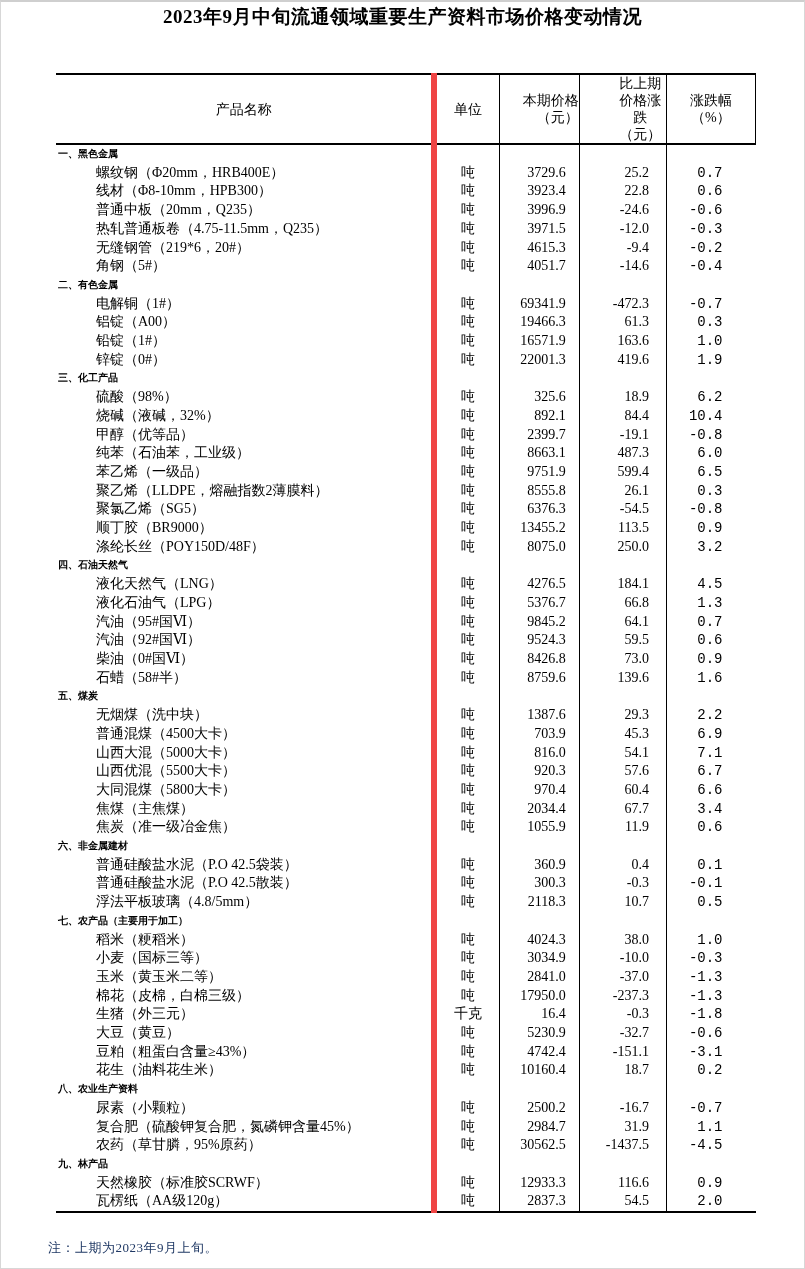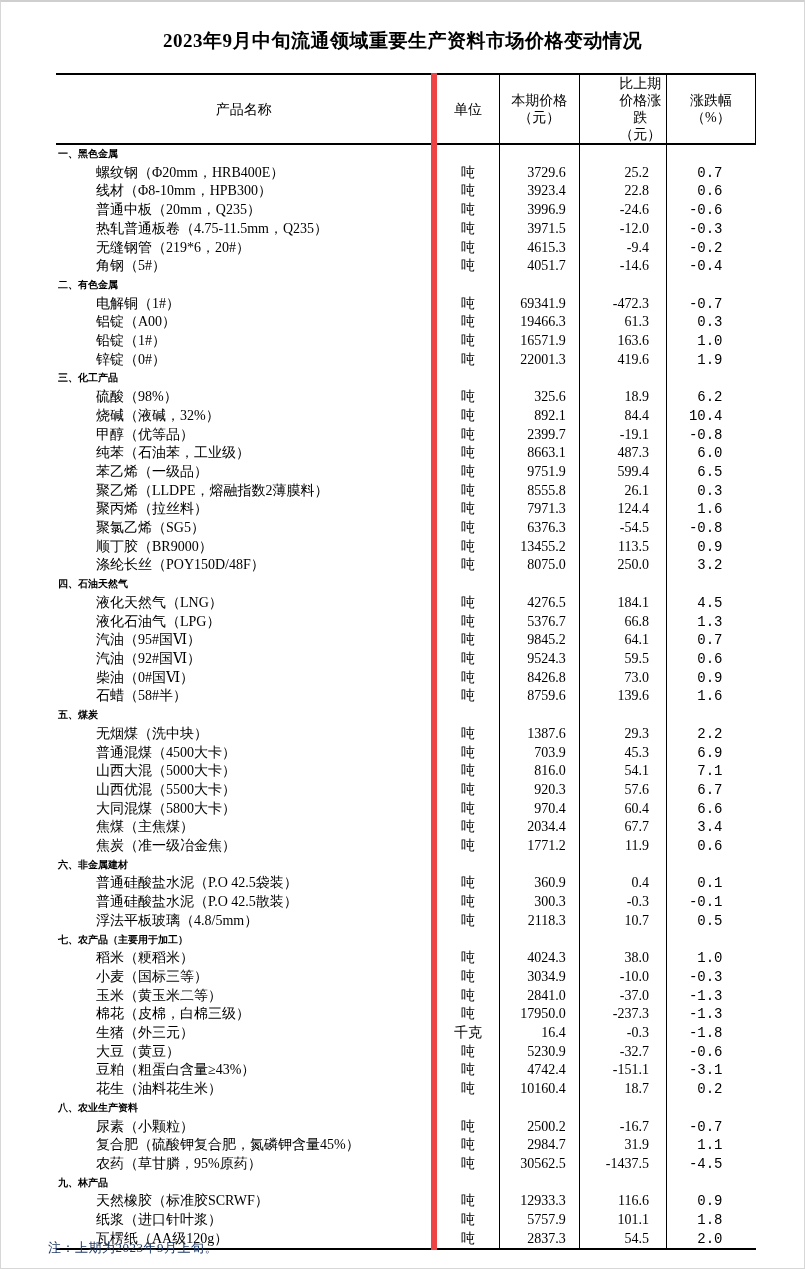--- a/index.html
+++ b/index.html
@@ -12,21 +12,21 @@
     overflow: hidden;
   }
   .frame {
     position: absolute; left: 0; top: 0;
     width: 805px; height: 1269px;
     background: #fff;
     border: 1px solid #d7d7d7;
     border-top: 2px solid #cfcfcf;
   }
   .title {
-    margin-top: 26px;
+    margin-top: 2px;
     text-align: center;
     font-size: 19px;
     font-weight: bold;
     letter-spacing: 0.5px;
   }
   table.price-table {
     position: absolute;
     left: 55px; top: 71px;
     width: 700px;
     border-collapse: collapse;
@@ -49,21 +49,21 @@
   td {
     font-size: 14px;
     height: 18.7px;
     line-height: 18.7px;
     vertical-align: middle;
     white-space: nowrap;
     overflow: hidden;
   }
   .col-name   { width: 378px; }
   .col-unit   { width: 65px; }
-  .col-price  { width: 80px; }
+  .col-price  { width: 80px; text-align: right; }
   .col-change { width: 87px; padding-left: 35px; }
   .col-pct    { width: 89px; }
   th.col-name, td.cell-name     { border-right: 6px solid #ef4444; margin-top: 10px; }
   th.col-unit, td.cell-unit     { border-right: 1px solid #000; }
   th.col-price, td.cell-price   { border-right: 1px solid #000; }
   th.col-change, td.cell-change { border-right: 1px solid #000; }
   th.col-pct { border-right: 1px solid #000; }
   td.cell-name.section-title { font-weight: bold; padding-left: 2px; font-size: 10px; }
   td.cell-name.product { padding-left: 40px; }
   td.cell-unit   { text-align: center; }
@@ -227,27 +227,20 @@
           <td class="cell-pct">6.5</td>
         </tr>
         <tr>
           <td class="cell-name product">聚乙烯（LLDPE，熔融指数2薄膜料）</td>
           <td class="cell-unit">吨</td>
           <td class="cell-price">8555.8</td>
           <td class="cell-change">26.1</td>
           <td class="cell-pct">0.3</td>
         </tr>
         <tr>
-          <td class="cell-name product">聚丙烯（拉丝料）</td>
-          <td class="cell-unit">吨</td>
-          <td class="cell-price">7971.3</td>
-          <td class="cell-change">124.4</td>
-          <td class="cell-pct">1.6</td>
-        </tr>
-        <tr>
           <td class="cell-name product">聚氯乙烯（SG5）</td>
           <td class="cell-unit">吨</td>
           <td class="cell-price">6376.3</td>
           <td class="cell-change">-54.5</td>
           <td class="cell-pct">-0.8</td>
         </tr>
         <tr>
           <td class="cell-name product">顺丁胶（BR9000）</td>
           <td class="cell-unit">吨</td>
           <td class="cell-price">13455.2</td>
@@ -355,21 +348,21 @@
         <tr>
           <td class="cell-name product">焦煤（主焦煤）</td>
           <td class="cell-unit">吨</td>
           <td class="cell-price">2034.4</td>
           <td class="cell-change">67.7</td>
           <td class="cell-pct">3.4</td>
         </tr>
         <tr>
           <td class="cell-name product">焦炭（准一级冶金焦）</td>
           <td class="cell-unit">吨</td>
-          <td class="cell-price">1771.2</td>
+          <td class="cell-price">1055.9</td>
           <td class="cell-change">11.9</td>
           <td class="cell-pct">0.6</td>
         </tr>
         <tr>
           <td class="cell-name section-title">六、非金属建材</td>
           <td class="cell-unit"></td>
           <td class="cell-price"></td>
           <td class="cell-change"></td>
           <td class="cell-pct"></td>
         </tr>
@@ -491,27 +484,20 @@
           <td class="cell-price"></td>
           <td class="cell-change"></td>
           <td class="cell-pct"></td>
         </tr>
         <tr>
           <td class="cell-name product">天然橡胶（标准胶SCRWF）</td>
           <td class="cell-unit">吨</td>
           <td class="cell-price">12933.3</td>
           <td class="cell-change">116.6</td>
           <td class="cell-pct">0.9</td>
-        </tr>
-        <tr>
-          <td class="cell-name product">纸浆（进口针叶浆）</td>
-          <td class="cell-unit">吨</td>
-          <td class="cell-price">5757.9</td>
-          <td class="cell-change">101.1</td>
-          <td class="cell-pct">1.8</td>
         </tr>
         <tr>
           <td class="cell-name product">瓦楞纸（AA级120g）</td>
           <td class="cell-unit">吨</td>
           <td class="cell-price">2837.3</td>
           <td class="cell-change">54.5</td>
           <td class="cell-pct">2.0</td>
         </tr>
       </tbody>
   </table>

